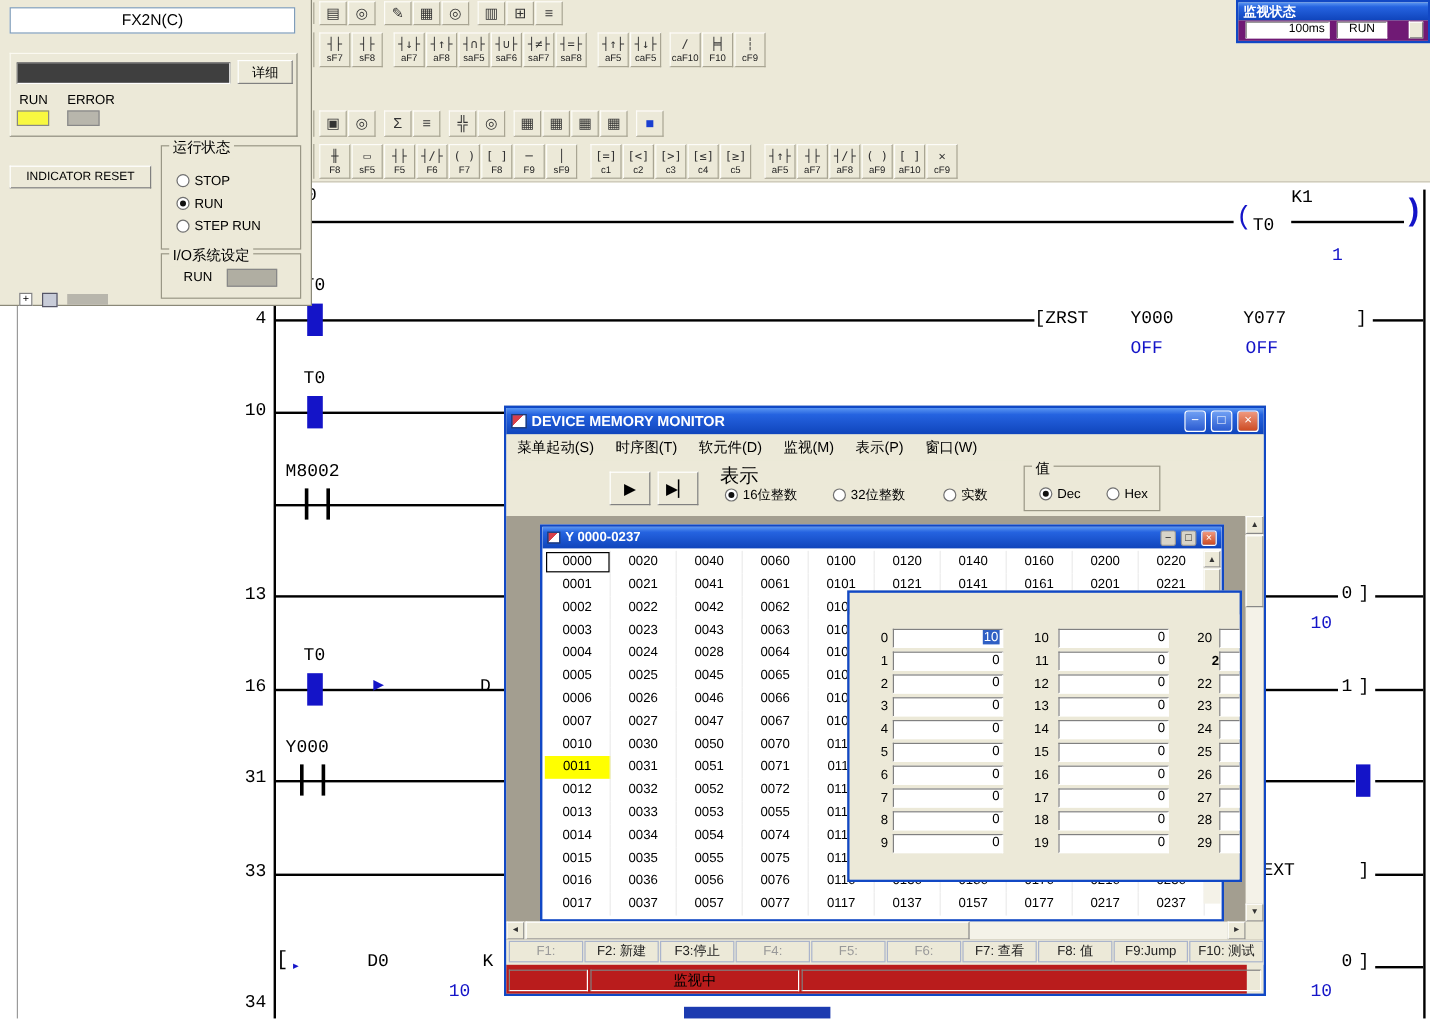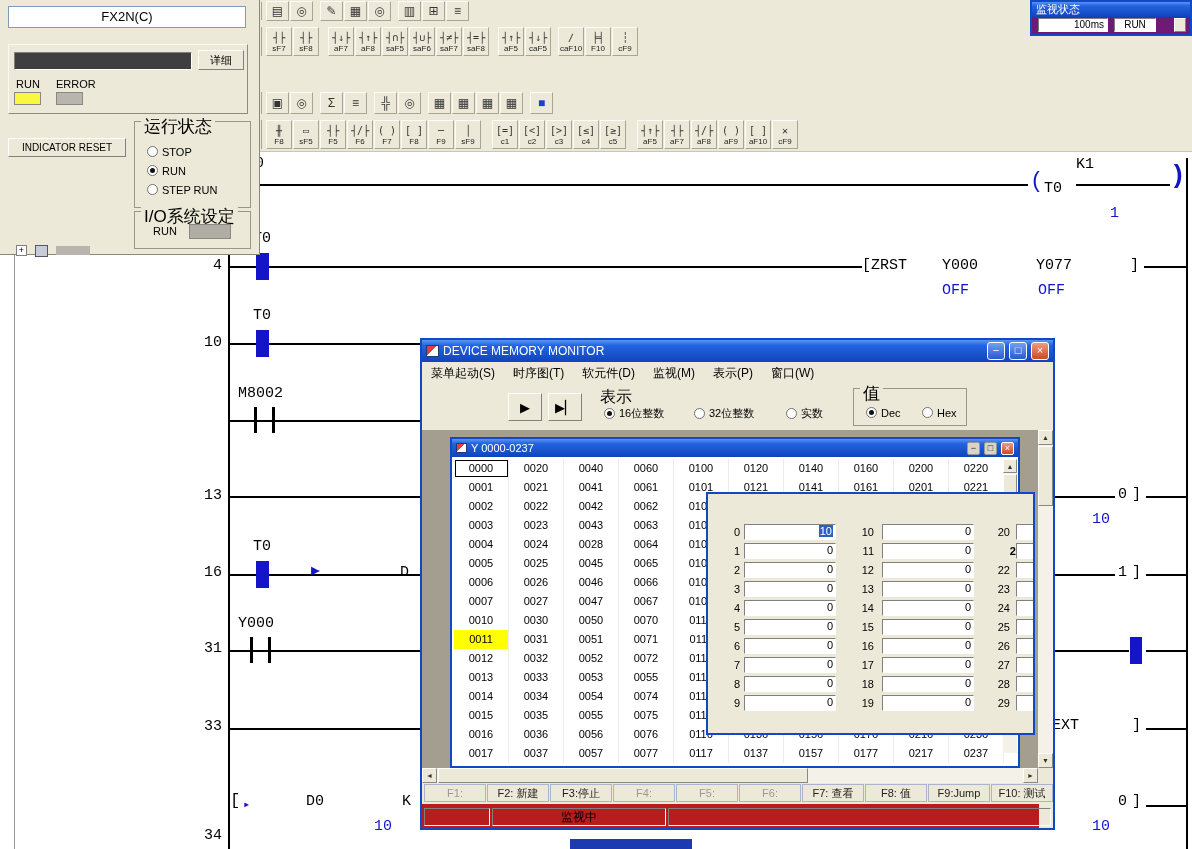--- a/index.html
+++ b/index.html
@@ -19,29 +19,29 @@
 .vline{position:absolute;width:2px;background:#000}
 .cbar{position:absolute;width:3px;height:26px;background:#000}
 .cfill{position:absolute;width:13px;height:27px;background:#1414c8}
 .lad{position:absolute;font-family:"Liberation Mono","DejaVu Sans Mono",monospace;font-size:15px;line-height:17px;color:#000;white-space:pre}
 .blue{color:#1414c8}
 .rnum{position:absolute;left:188px;width:34px;text-align:right;font-family:"Liberation Mono","DejaVu Sans Mono",monospace;font-size:15px}
 
 .sunken{border:1px solid;border-color:#808080 #fff #fff #808080}
 .raised{border:1px solid;border-color:#fff #808080 #808080 #fff;background:#ece9d8}
 .group{position:absolute;border:1px solid #9a9786}
-.glabel{position:absolute;background:#ece9d8;font-size:17px;padding:0 3px;white-space:nowrap}
+.glabel{position:absolute;background:#ece9d8;font-size:12px;padding:0 3px;white-space:nowrap}
 .radio{display:inline-block;width:11px;height:11px;border-radius:50%;background:#fff;border:1px solid #707070;vertical-align:middle}
 .radio.sel::after{content:"";display:block;width:5px;height:5px;margin:2px;border-radius:50%;background:#111}
 .rlbl{font-size:11px;vertical-align:middle;margin-left:4px}
 
 .xpwin{position:absolute;border:2px solid #1148c5;background:#ece9d8}
 .titlebar{position:absolute;left:0;right:0;height:22px;background:linear-gradient(180deg,#5a96f2 0%,#2563e0 25%,#0f44bb 100%);display:flex;align-items:center;padding:0 4px;gap:4px}
 .titlebar.small{height:18px}
-.titlebar .t{color:#fff;font-weight:normal;font-size:12px;flex:1;white-space:nowrap;overflow:hidden}
+.titlebar .t{color:#fff;font-weight:bold;font-size:12px;flex:1;white-space:nowrap;overflow:hidden}
 .titlebar.small .t{font-size:11px}
 .wicon{width:13px;height:12px;background:linear-gradient(135deg,#d8404a 45%,#fff 45%);border:1px solid #203a70;flex:none}
 .wbtn{width:18px;height:18px;border:1px solid #fff;border-radius:3px;color:#fff;font-size:11px;line-height:15px;text-align:center;background:linear-gradient(#70a0f4,#2a5ad0);flex:none}
 .wbtn.close{background:linear-gradient(#f09a80,#cc4a22)}
 .wbtn.sm{width:13px;height:13px;font-size:9px;line-height:11px;border-radius:2px}
 .wbtn.gray{background:#d8d4c8;color:#222;border:1px solid #999}
 .menubar{position:absolute;left:0;right:0;height:22px;background:#ece9d8;display:flex;align-items:center;font-size:12px}
 .menubar span{padding:3px 9px}
 
 .fkey{position:absolute;top:1px;width:62px;height:18px;line-height:16px;text-align:center;font-size:11px;border:1px solid #aab4cc;background:#ece9d8;color:#222;white-space:nowrap;overflow:hidden}

